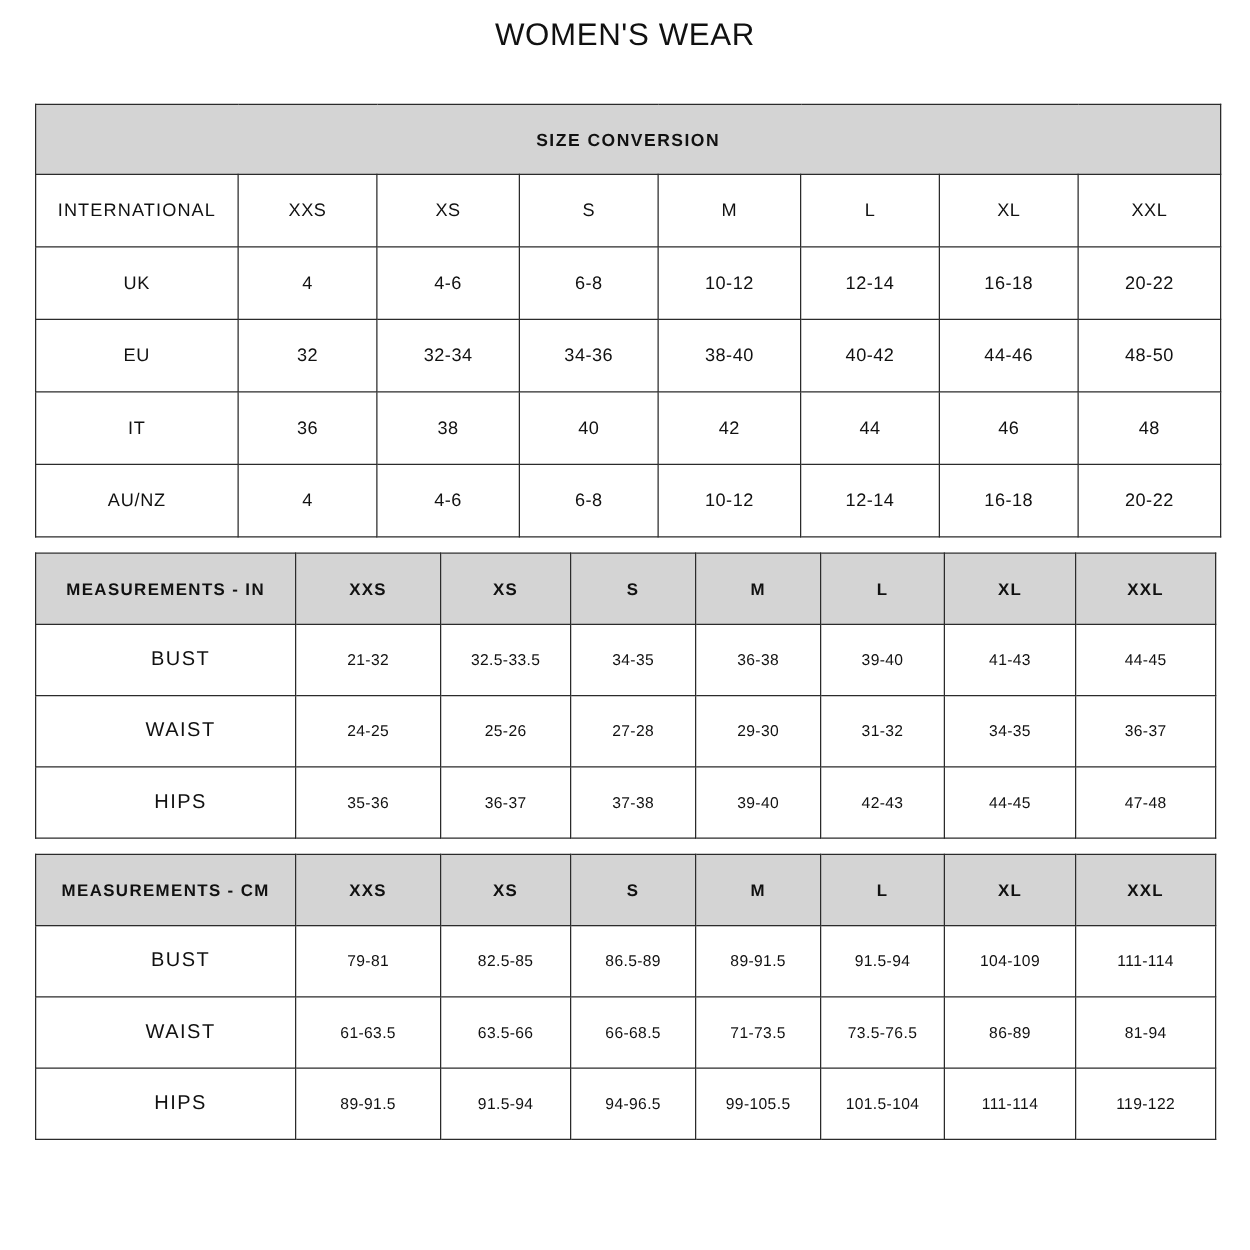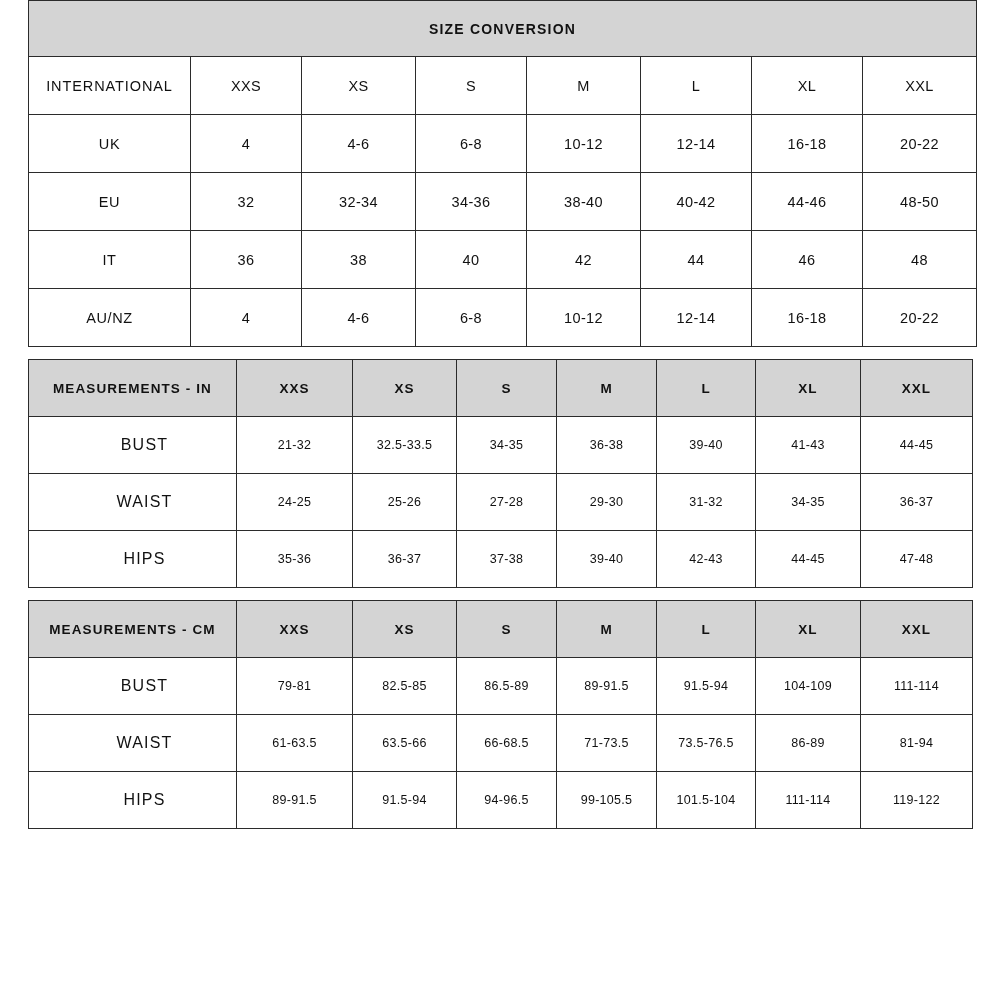--- a/index.html
+++ b/index.html
@@ -36,21 +36,21 @@
     table-layout: fixed;
   }
   td, th {
     border: 1px solid #2b2b2b;
     text-align: center;
     vertical-align: middle;
     font-weight: 400;
     padding: 0;
   }
   
-  .t-conv { margin-bottom: 12px; }
+  .t-conv { margin-bottom: 12px; margin-top: 28px; }
   .t-conv .banner {
     background: #d4d4d4;
     height: 55px;
     font-size: 14px;
     font-weight: bold;
     letter-spacing: 1.2px;
   }
   .t-conv td {
     height: 57px;
     font-size: 14.5px;
@@ -99,20 +99,21 @@
   col.m-m       { width: 100px; }
   col.m-l       { width: 99px; }
   col.m-xl      { width: 105px; }
   col.m-xxl     { width: 112px; }
 </style>
 </head>
 <body>
 
 <div class="page">
 
+  <h1 class="page-title">WOMEN'S WEAR</h1>
 
   <table class="t-conv">
     <colgroup>
       <col class="c-label">
         <col class="c-size">
         <col class="c-size-w">
         <col class="c-size">
       <col class="c-size-w">
         <col class="c-size">
         <col class="c-size">

